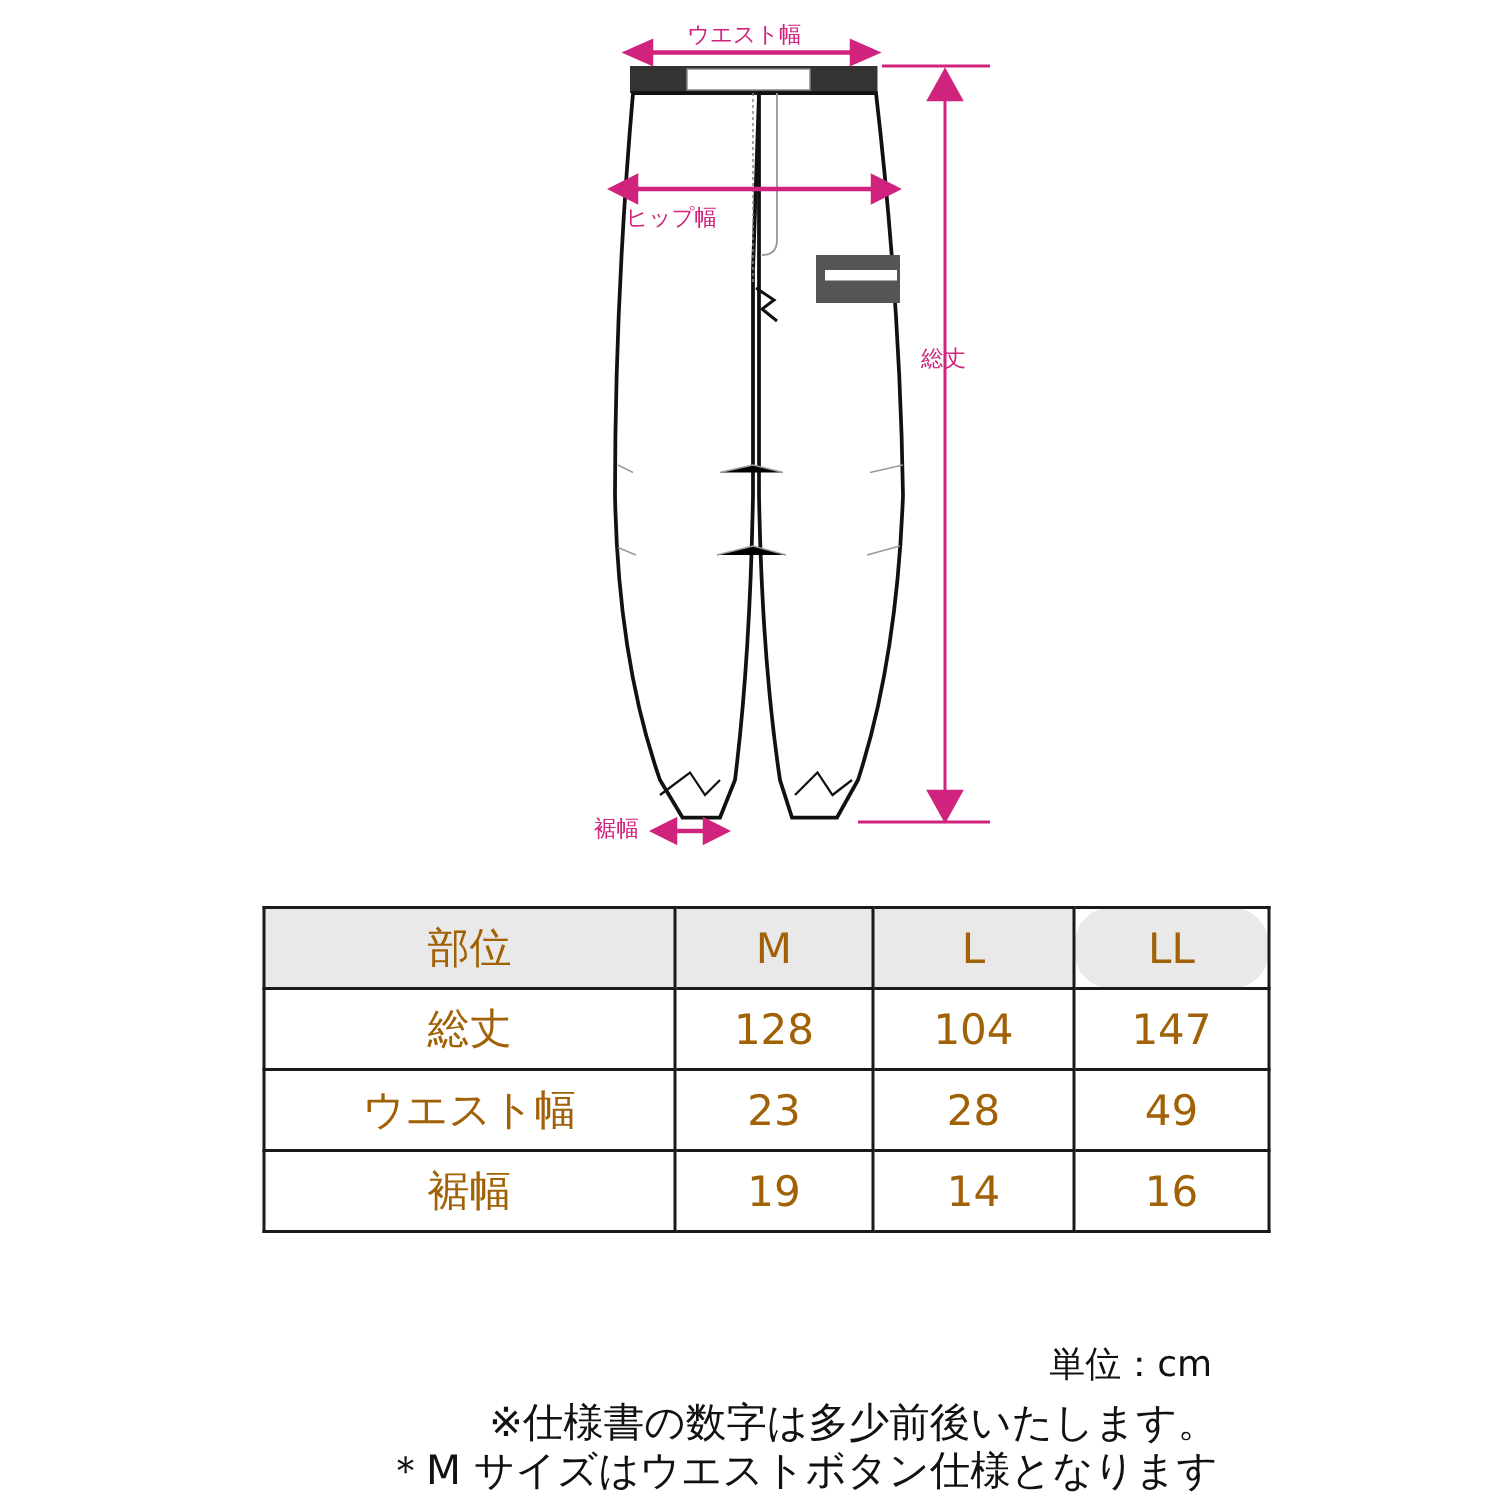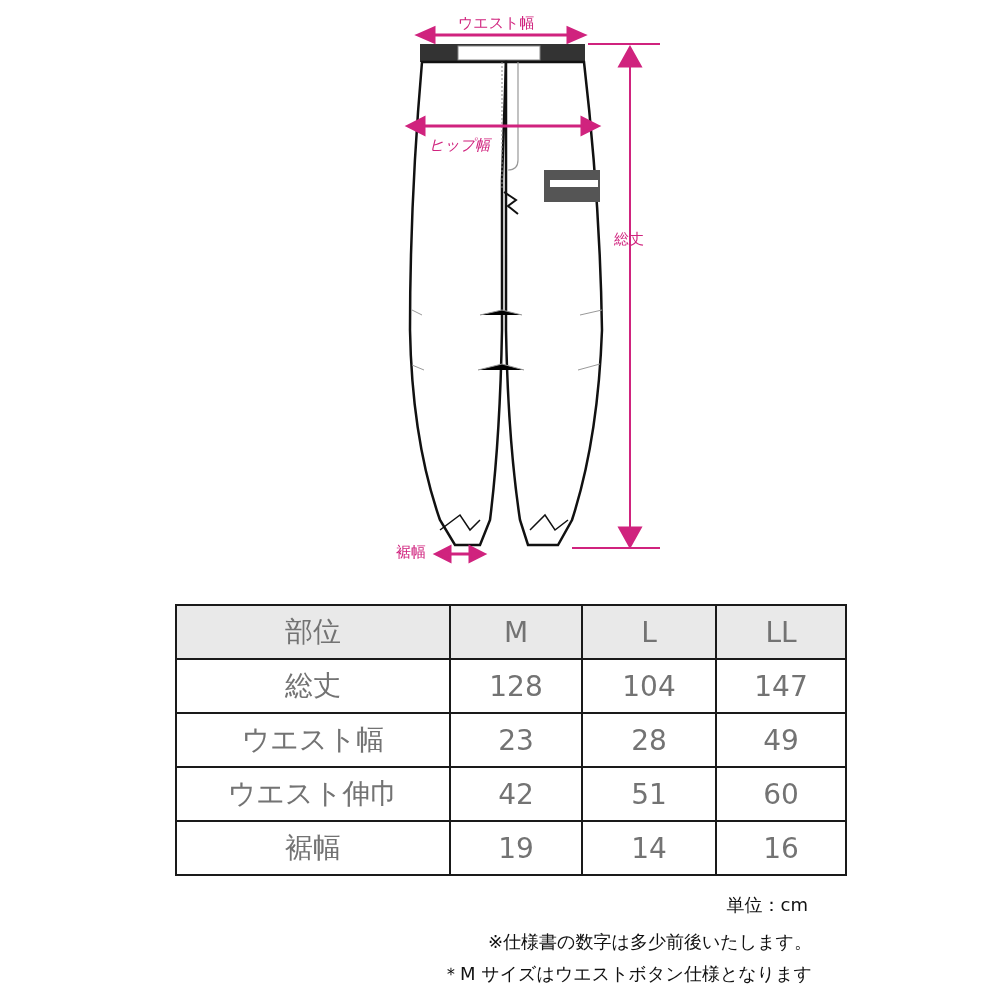--- a/index.html
+++ b/index.html
@@ -3,26 +3,26 @@
 <meta charset="utf-8">
 <style>
   html, body { margin:0; padding:0; background:#ffffff; }
   body { width:1000px; height:1000px; position:relative; overflow:hidden; font-family:"DejaVu Sans", sans-serif; color:#111; }
   .diagram { position:absolute; left:0; top:0; width:1000px; height:590px; }
   .diagram svg { position:absolute; left:0; top:0; }
   .dim-label { position:absolute; color:#d0237e; font-size:15px; white-space:nowrap; }
   .size-table { position:absolute; left:175px; top:604px; border-collapse:collapse; }
   .size-table td, .size-table th {
     border:2px solid #1a1a1a; text-align:center; font-weight:normal;
-    font-size:28px; height:52px; padding:0; color:#737373;
+    font-size:28px; height:52px; padding:0; color:#a16207;
   }
   .size-table th { background:#e9e9e9; }
-  .col0 { width:272px; } .col1 { width:130px; } .col2 { width:132px; } .col3 { width:128px; }
-  .unit { position:absolute; right:192px; top:893px; font-size:18px; }
-  .note { position:absolute; right:188px; font-size:18px; white-space:nowrap; }
+  .col0 { width:272px; } .col1 { width:130px; } .col2 { width:132px; } .col3 { width:128px;border-radius:25px; }
+  .unit { position:absolute; right:192px; top:893px; font-size:24px; }
+  .note { position:absolute; right:188px; font-size:27px; white-space:nowrap; }
   .note1 { top:930px; } .note2 { top:962px;text-align:center; }
 </style>
 </head>
 <body>
 
 <div class="diagram">
   <svg width="1000" height="590" viewBox="0 0 1000 590">
 
     <rect x="420" y="44" width="165" height="18" fill="#333"></rect>
     <rect x="458" y="46" width="82" height="14" fill="#fff" stroke="#888" stroke-width="1"></rect>
@@ -62,21 +62,21 @@
       <line x1="630" y1="60" x2="630" y2="530" stroke-width="2"></line>
       <polygon points="630,48 620,66 640,66"></polygon>
       <polygon points="630,546 620,528 640,528"></polygon>
       <line x1="572" y1="548" x2="660" y2="548" stroke-width="2"></line>
       <line x1="446" y1="554" x2="474" y2="554"></line>
       <polygon points="436,554 450,547 450,561"></polygon>
       <polygon points="484,554 470,547 470,561"></polygon>
     </g>
   </svg>
   <span class="dim-label" style="left:458px;top:14px;">ウエスト幅</span>
-  <span class="dim-label" style="left:429px;top:136px;font-style:italic;">ヒップ幅</span>
+  <span class="dim-label" style="left:417px;top:136px;">ヒップ幅</span>
   <span class="dim-label" style="left:614px;top:230px;">総丈</span>
   <span class="dim-label" style="left:396px;top:543px;">裾幅</span>
 </div>
 
 <table class="size-table">
   <tbody>
       <tr>
     <th class="col0">部位</th>
     <th class="col1">M</th>
     <th class="col2">L</th>
@@ -88,26 +88,20 @@
     <td>104</td>
     <td>147</td>
   </tr>
   <tr>
     <td>ウエスト幅</td>
     <td>23</td>
     <td>28</td>
     <td>49</td>
   </tr>
   <tr>
-    <td>ウエスト伸巾</td>
-    <td>42</td>
-    <td>51</td>
-    <td>60</td>
-  </tr>
-  <tr>
     <td>裾幅</td>
     <td>19</td>
     <td>14</td>
     <td>16</td>
   </tr>
 </tbody>
   </table>
 
 <div class="unit">単位：cm</div>
 <div class="note note1">※仕様書の数字は多少前後いたします。</div>

